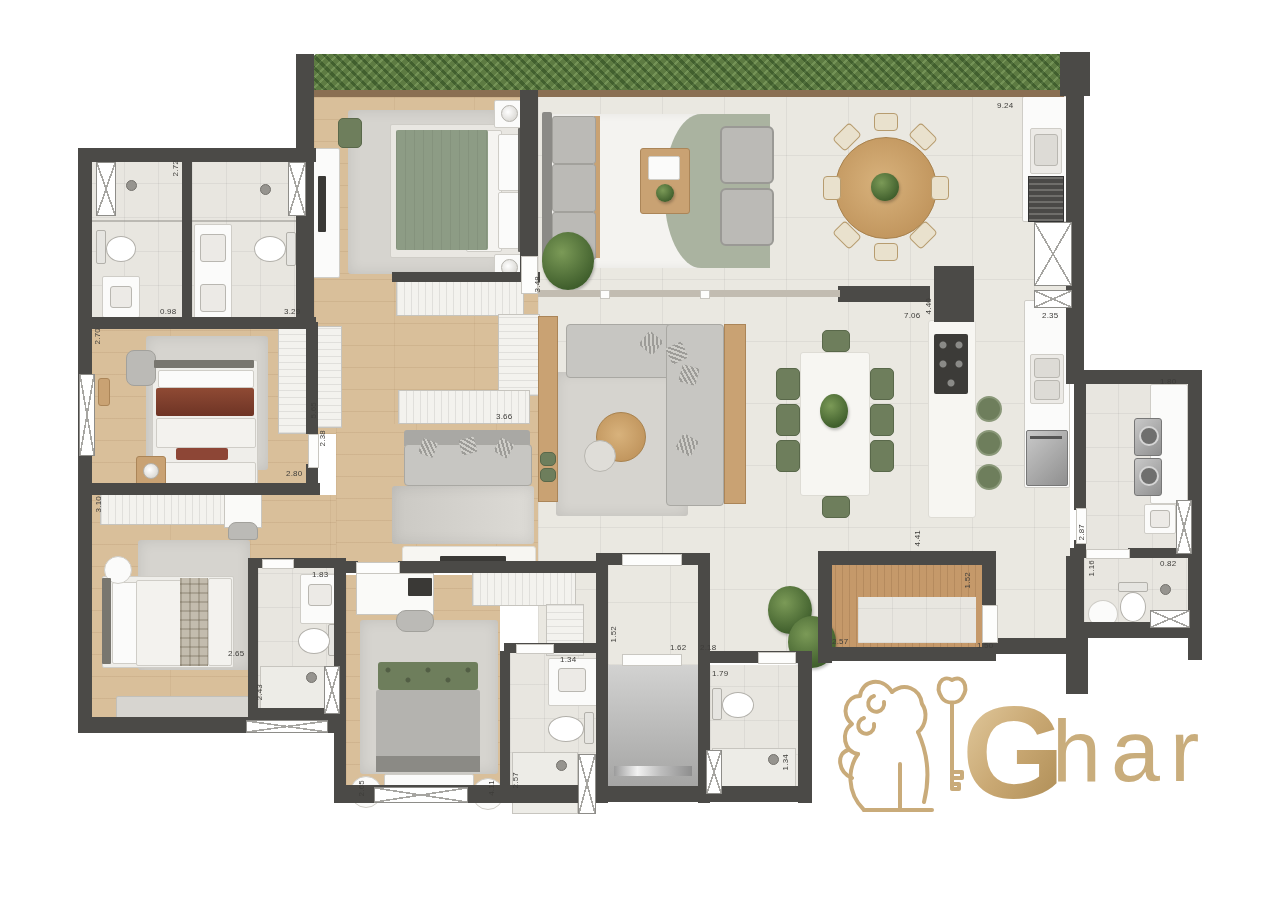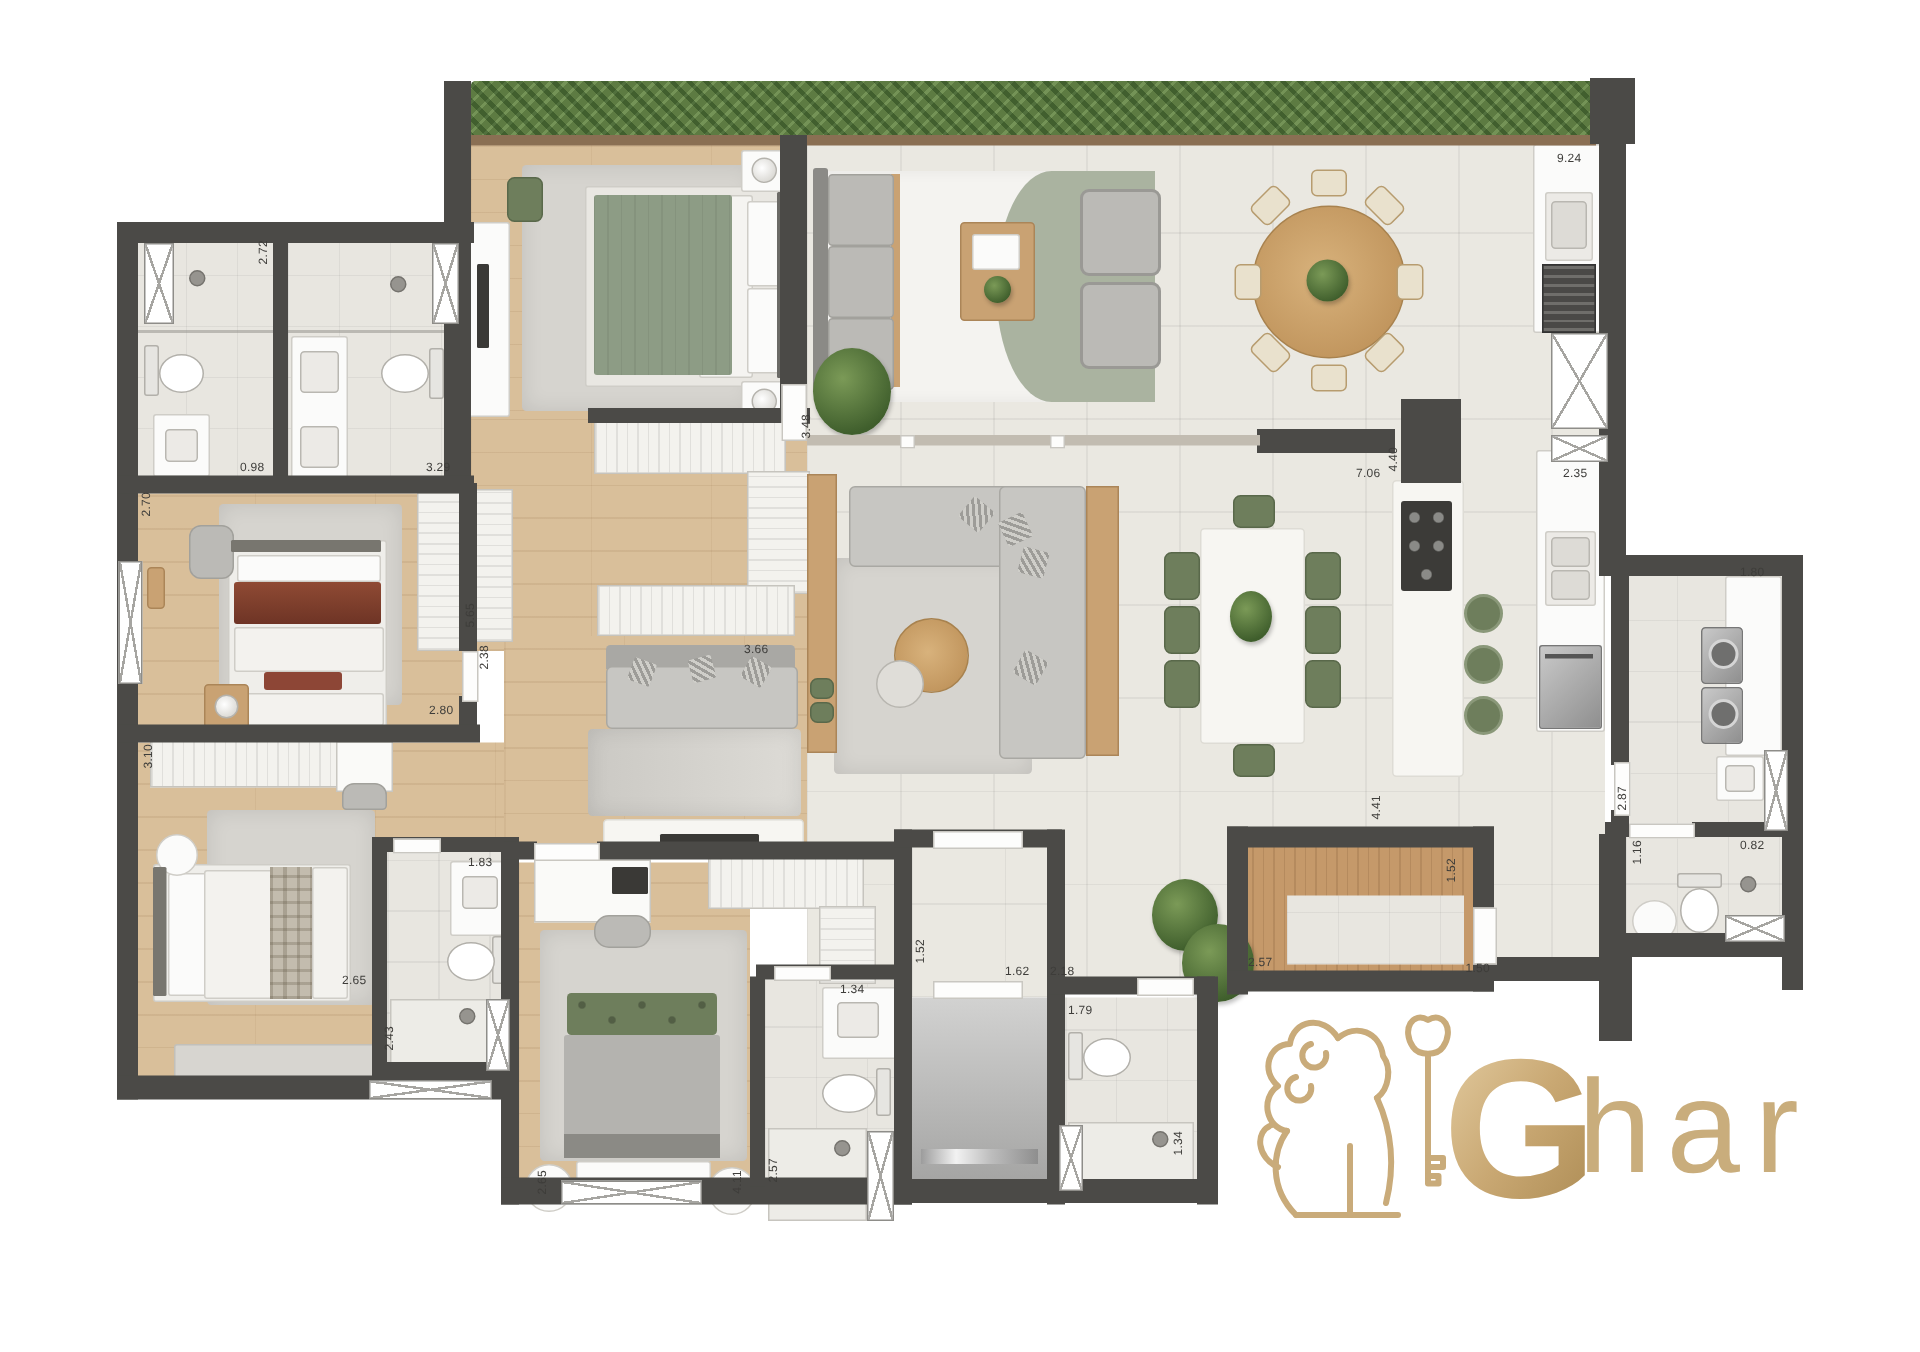--- a/index.html
+++ b/index.html
@@ -363,23 +363,23 @@
   <span class="dim" style="left:160px;top:308px">0.98</span>
   <span class="dim" style="left:284px;top:308px">3.29</span>
   <span class="dim v" style="left:94px;top:328px">2.70</span>
   <span class="dim v" style="left:310px;top:402px">5.65</span>
   <span class="dim v" style="left:319px;top:430px">2.38</span>
   <span class="dim" style="left:286px;top:470px">2.80</span>
   <span class="dim v" style="left:95px;top:496px">3.10</span>
   <span class="dim" style="left:228px;top:650px">2.65</span>
   <span class="dim" style="left:312px;top:571px">1.83</span>
   <span class="dim v" style="left:256px;top:684px">2.43</span>
-  <span class="dim" style="left:496px;top:429px">3.66</span>
+  <span class="dim" style="left:496px;top:413px">3.66</span>
   <span class="dim v" style="left:534px;top:276px">3.48</span>
-  <span class="dim" style="left:1038px;top:102px">9.24</span>
+  <span class="dim" style="left:997px;top:102px">9.24</span>
   <span class="dim" style="left:904px;top:312px">7.06</span>
   <span class="dim v" style="left:925px;top:298px">4.40</span>
   <span class="dim" style="left:1042px;top:312px">2.35</span>
   <span class="dim" style="left:1160px;top:378px">1.80</span>
   <span class="dim v" style="left:1078px;top:524px">2.87</span>
   <span class="dim v" style="left:1088px;top:560px">1.16</span>
   <span class="dim" style="left:1160px;top:560px">0.82</span>
   <span class="dim v" style="left:914px;top:530px">4.41</span>
   <span class="dim v" style="left:964px;top:572px">1.52</span>
   <span class="dim" style="left:832px;top:638px">2.57</span>

